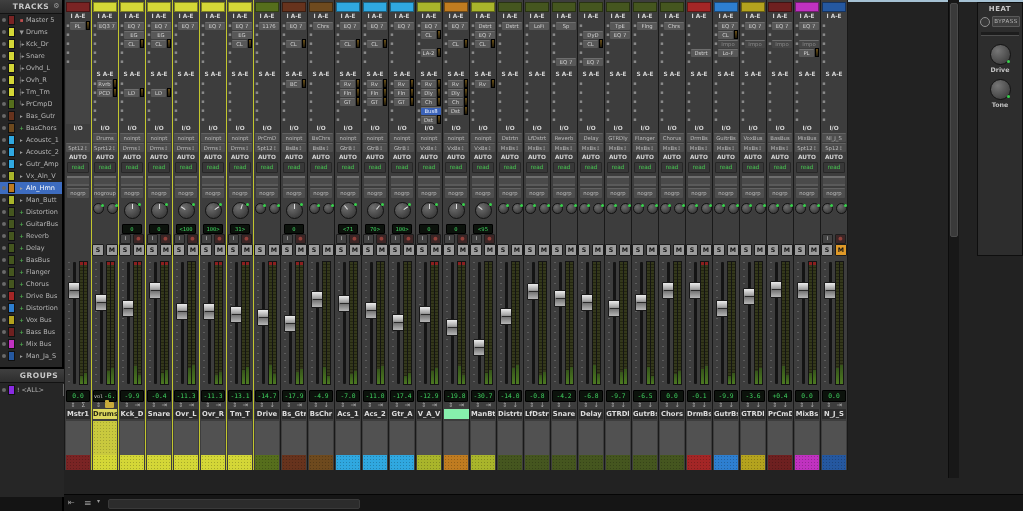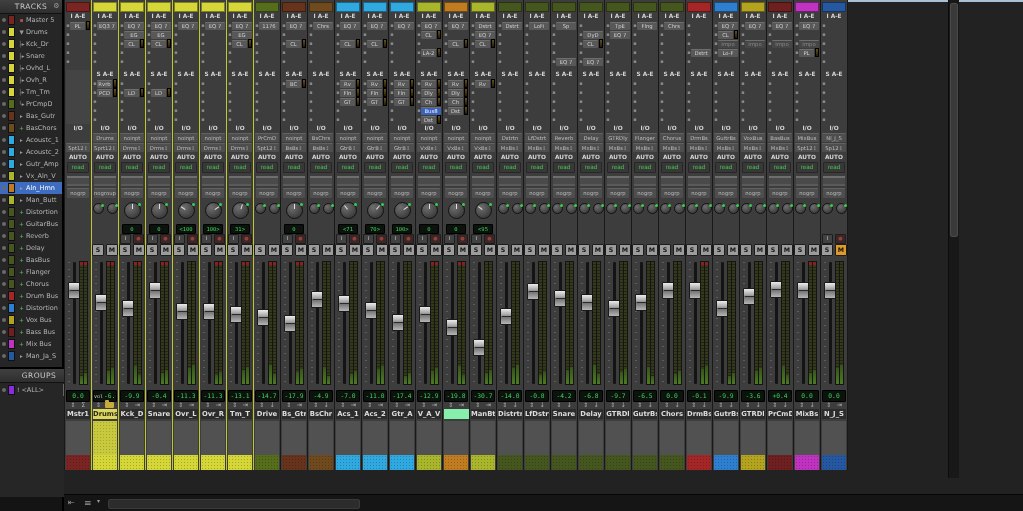--- a/index.html
+++ b/index.html
@@ -1,20 +1,20 @@
 <!DOCTYPE html>
 <html><head>
 <meta charset="utf-8">
 <style>
   html,body{margin:0;padding:0;background:#101010;}
   #app{position:relative;width:1023px;height:511px;background:#1c1c1c;overflow:hidden;
        font-family:"DejaVu Sans",sans-serif;-webkit-font-smoothing:none;}
   
   #sidebar{position:absolute;left:0;top:0;width:62px;height:511px;background:#262626;border-right:2px solid #000;}
-  .phead{height:13px;background:linear-gradient(#404040,#2e2e2e);color:#c8c8c8;font-size:7.5px;font-weight:normal;
+  .phead{height:13px;background:linear-gradient(#404040,#2e2e2e);color:#c8c8c8;font-size:7.5px;font-weight:bold;
          text-align:center;line-height:13px;position:relative;border-bottom:1px solid #121212;letter-spacing:.5px;}
   .gear{position:absolute;right:2px;top:0;font-size:7px;color:#999;line-height:13px;}
   #tracklist{overflow:hidden;}
   .trow{height:12px;display:flex;align-items:center;padding-left:2px;color:#b5b5b5;font-size:6.5px;white-space:nowrap;overflow:hidden;}
   .trow.sel{background:#3d6cc0;color:#fff;}
   .tdot{width:4px;height:4px;border-radius:50%;background:#6a6a6a;margin-right:2px;flex:none;}
   .tsw{width:5px;height:8px;margin-right:2px;flex:none;border:1px solid #111;}
   .tgl{width:9px;flex:none;font-size:5.5px;color:#9a9a9a;text-align:center;}
   .tgl.aux{color:#52b152;font-weight:bold;}
   .tgl.master{color:#c05050;}
@@ -260,21 +260,21 @@
         <div class="trow">
           <span class="tdot"></span>
           <span class="tsw" style="background: rgb(69, 86, 31);"></span>
           <span class="tgl aux">+</span>
           <span class="tnm">Chorus</span>
         </div>
         <div class="trow">
           <span class="tdot"></span>
           <span class="tsw" style="background: rgb(164, 38, 38);"></span>
           <span class="tgl aux">+</span>
-          <span class="tnm">Drum Bus</span>
+          <span class="tnm">Drive Bus</span>
         </div>
         <div class="trow">
           <span class="tdot"></span>
           <span class="tsw" style="background: rgb(46, 127, 208);"></span>
           <span class="tgl aux">+</span>
           <span class="tnm">Distortion</span>
         </div>
         <div class="trow">
           <span class="tdot"></span>
           <span class="tsw" style="background: rgb(180, 163, 30);"></span>
@@ -2641,20 +2641,32 @@
             <span>⇕</span>
             <span class="ticon">⇥</span>
           </div>
           <div class="tname">N_J_S</div>
           <div class="comments"></div>
           <div class="bcolor" style="background-color: rgb(37, 88, 160);"></div>
         </div>
       </div>
     <div id="vscroll">
       <div id="vthumb"></div>
+    </div>
+    <div id="heat">
+      <div class="htitle">HEAT</div>
+      <div class="heatrow">
+        <span class="pwr"></span>
+        <span class="bypass">BYPASS</span>
+      </div>
+      <div class="hgroove"></div>
+      <div class="hknob"></div>
+      <div class="hlabel">Drive</div>
+      <div class="hknob"></div>
+      <div class="hlabel">Tone</div>
     </div>
     <div id="botbar">
       <span class="bicon" id="bicon1">⇤</span>
       <span class="bicon" id="bicon2">≡</span>
       <span id="bcaret">▾</span>
       <div id="hthumb"></div>
     </div>
   </div>
 </div>
 

